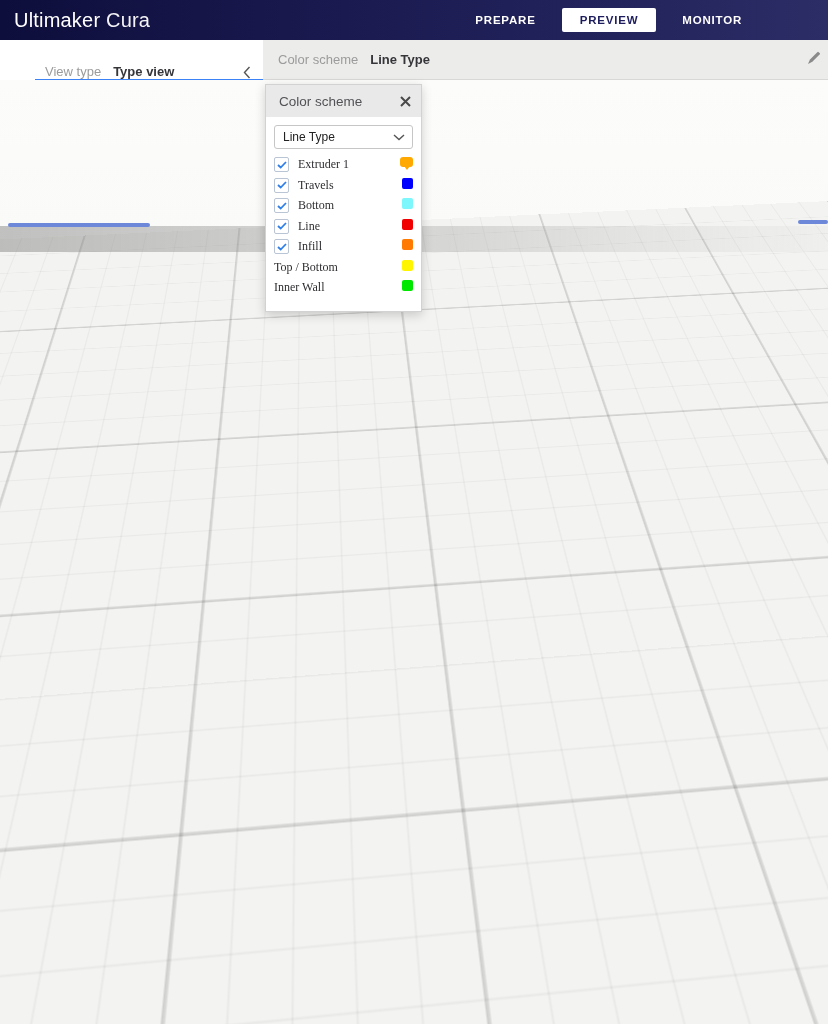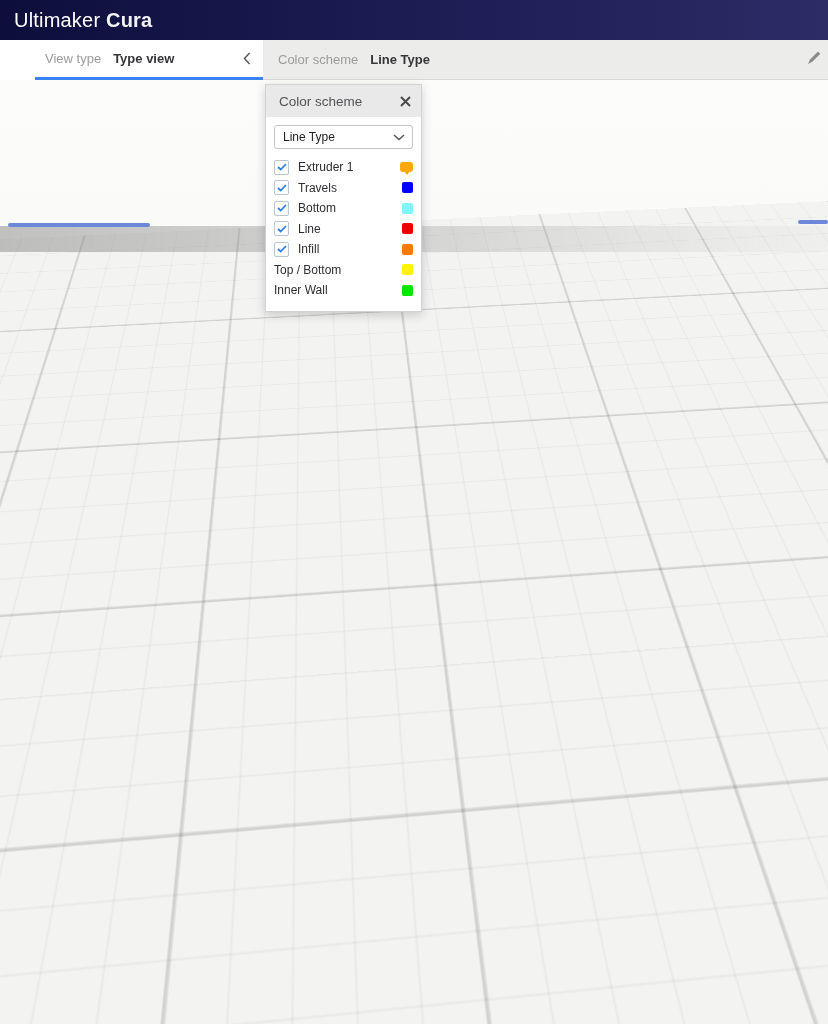--- a/index.html
+++ b/index.html
@@ -68,29 +68,29 @@
   .cyl .sq{position:absolute;border-top:3px solid #2333e8;border-radius:50%;background:transparent;}
   .cyl-left{top:316px;left:36px;width:118px;height:589px;transform:rotate(5.5deg);transform-origin:50% 0;}
   .cyl-right{top:306px;left:746px;width:130px;height:588px;transform:rotate(-1.2deg);transform-origin:50% 0;}
   .cyl-right .cap{height:40px;}
 
   
   .header{position:absolute;top:0;left:0;right:0;height:40px;z-index:30;
     background:linear-gradient(90deg,#0e0e3c 0,#1b1b52 45%,#2c2c66 100%);display:flex;align-items:center;}
   .brand{margin-left:14px;color:#fff;font-size:20px;letter-spacing:.2px;}
   .brand b{font-weight:400;}
-  .brand span{font-weight:700;opacity:.95;}
+  .brand span{font-weight:400;opacity:.95;}
   .tabs{position:absolute;right:84px;top:0;height:40px;display:flex;align-items:center;gap:24px;}
   .tab{color:#fff;font-size:11.5px;letter-spacing:.8px;font-weight:600;cursor:pointer;padding:6px 2px;}
   .tab.active{background:#fff;color:#1d1d5e;border-radius:2px;padding:6px 18px;}
 
   
   .stagebar{position:absolute;top:40px;left:0;right:0;height:40px;z-index:20;}
   .viewtype-box{position:absolute;left:35px;top:0;width:228px;height:40px;background:#fff;
-    border-bottom:3px solid #3b82f6;box-sizing:border-box;display:flex;align-items:center;}
+    border-bottom:1px solid #3b82f6;box-sizing:border-box;display:flex;align-items:flex-end;}
   .scheme-strip{position:absolute;left:263px;right:0;top:0;height:40px;background:#ececeb;
     border-bottom:1px solid #d8d8d6;box-sizing:border-box;display:flex;align-items:center;}
   .lbl{color:#9b9b9b;font-size:13px;}
   .val{color:#36363a;font-size:13px;font-weight:600;margin-left:12px;}
   .viewtype-box .lbl{margin-left:10px;}
   .scheme-strip .lbl{margin-left:15px;}
   .chev-left{margin-left:auto;margin-right:12px;display:flex;cursor:pointer;}
   .pencil{color:#8a8a8a;font-size:13px;cursor:pointer;}
   .strip-pencil{margin-left:auto;margin-right:8px;}
 
@@ -98,21 +98,21 @@
   .panel{position:absolute;left:265px;top:84px;width:157px;z-index:25;background:#fff;
     border:1px solid #d2d2d2;box-shadow:0 3px 10px rgba(0,0,0,.18);box-sizing:border-box;}
   .panel-hd{height:32px;background:#e9e9e9;display:flex;align-items:center;}
   .panel-hd .title{margin-left:13px;font-size:13.5px;color:#525257;}
   .panel-close{margin-left:auto;margin-right:10px;cursor:pointer;display:flex;}
   .panel-bd{padding:8px 8px 10px 8px;}
   .dropdown{height:22px;border:1px solid #c6c6c6;border-radius:3px;background:#fff;display:flex;align-items:center;cursor:pointer;}
   .dropdown .dv{margin-left:8px;font-size:12px;color:#222;}
   .dropdown .dd-chev{margin-left:auto;margin-right:7px;display:flex;}
   .rows{margin-top:8px;}
-  .crow{display:flex;align-items:center;height:20.5px;}
+  .crow{display:flex;align-items:flex-start;height:20.5px;font-family:Liberation Serif, serif;}
   .cbx{width:13px;height:13px;border:1px solid #b9c4d4;border-radius:2px;background:#fff;
     display:flex;align-items:center;justify-content:center;margin-right:9px;cursor:pointer;flex:0 0 auto;}
   .crow .rlabel{font-size:12px;color:#2e2e32;flex:1;}
   .swatch{width:11px;height:11px;border-radius:2px;background:currentColor;flex:0 0 auto;}
   .swatch-extruder{position:relative;width:13px;height:10px;border-radius:3px;background:currentColor;flex:0 0 auto;}
   .swatch-extruder::after{content:'';position:absolute;left:3.5px;top:9px;
     border-left:3px solid transparent;border-right:3px solid transparent;border-top:4px solid currentColor;}
 
   
   .toolbar{position:absolute;left:0;top:405px;width:34px;z-index:10;background:rgba(255,255,255,.9);
@@ -191,20 +191,25 @@
     </div>
 
     <div class="travel-diag b"></div>
   </div>
 
   <div class="header">
     <div class="brand">
       <b>Ultimaker</b>
       <span>Cura</span>
     </div>
+    <div class="tabs">
+      <div class="tab">PREPARE</div>
+      <div class="tab active">PREVIEW</div>
+      <div class="tab">MONITOR</div>
+    </div>
   </div>
 
   <div class="stagebar">
     <div class="viewtype-box">
       <span class="lbl">View type</span>
       <span class="val">Type view</span>
       <span class="chev-left">
         <svg width="8" height="13" viewBox="0 0 8 13">
             <polyline points="6.5,1 1.5,6.5 6.5,12" fill="none" stroke="#555" stroke-width="1.4"></polyline>
           </svg>

